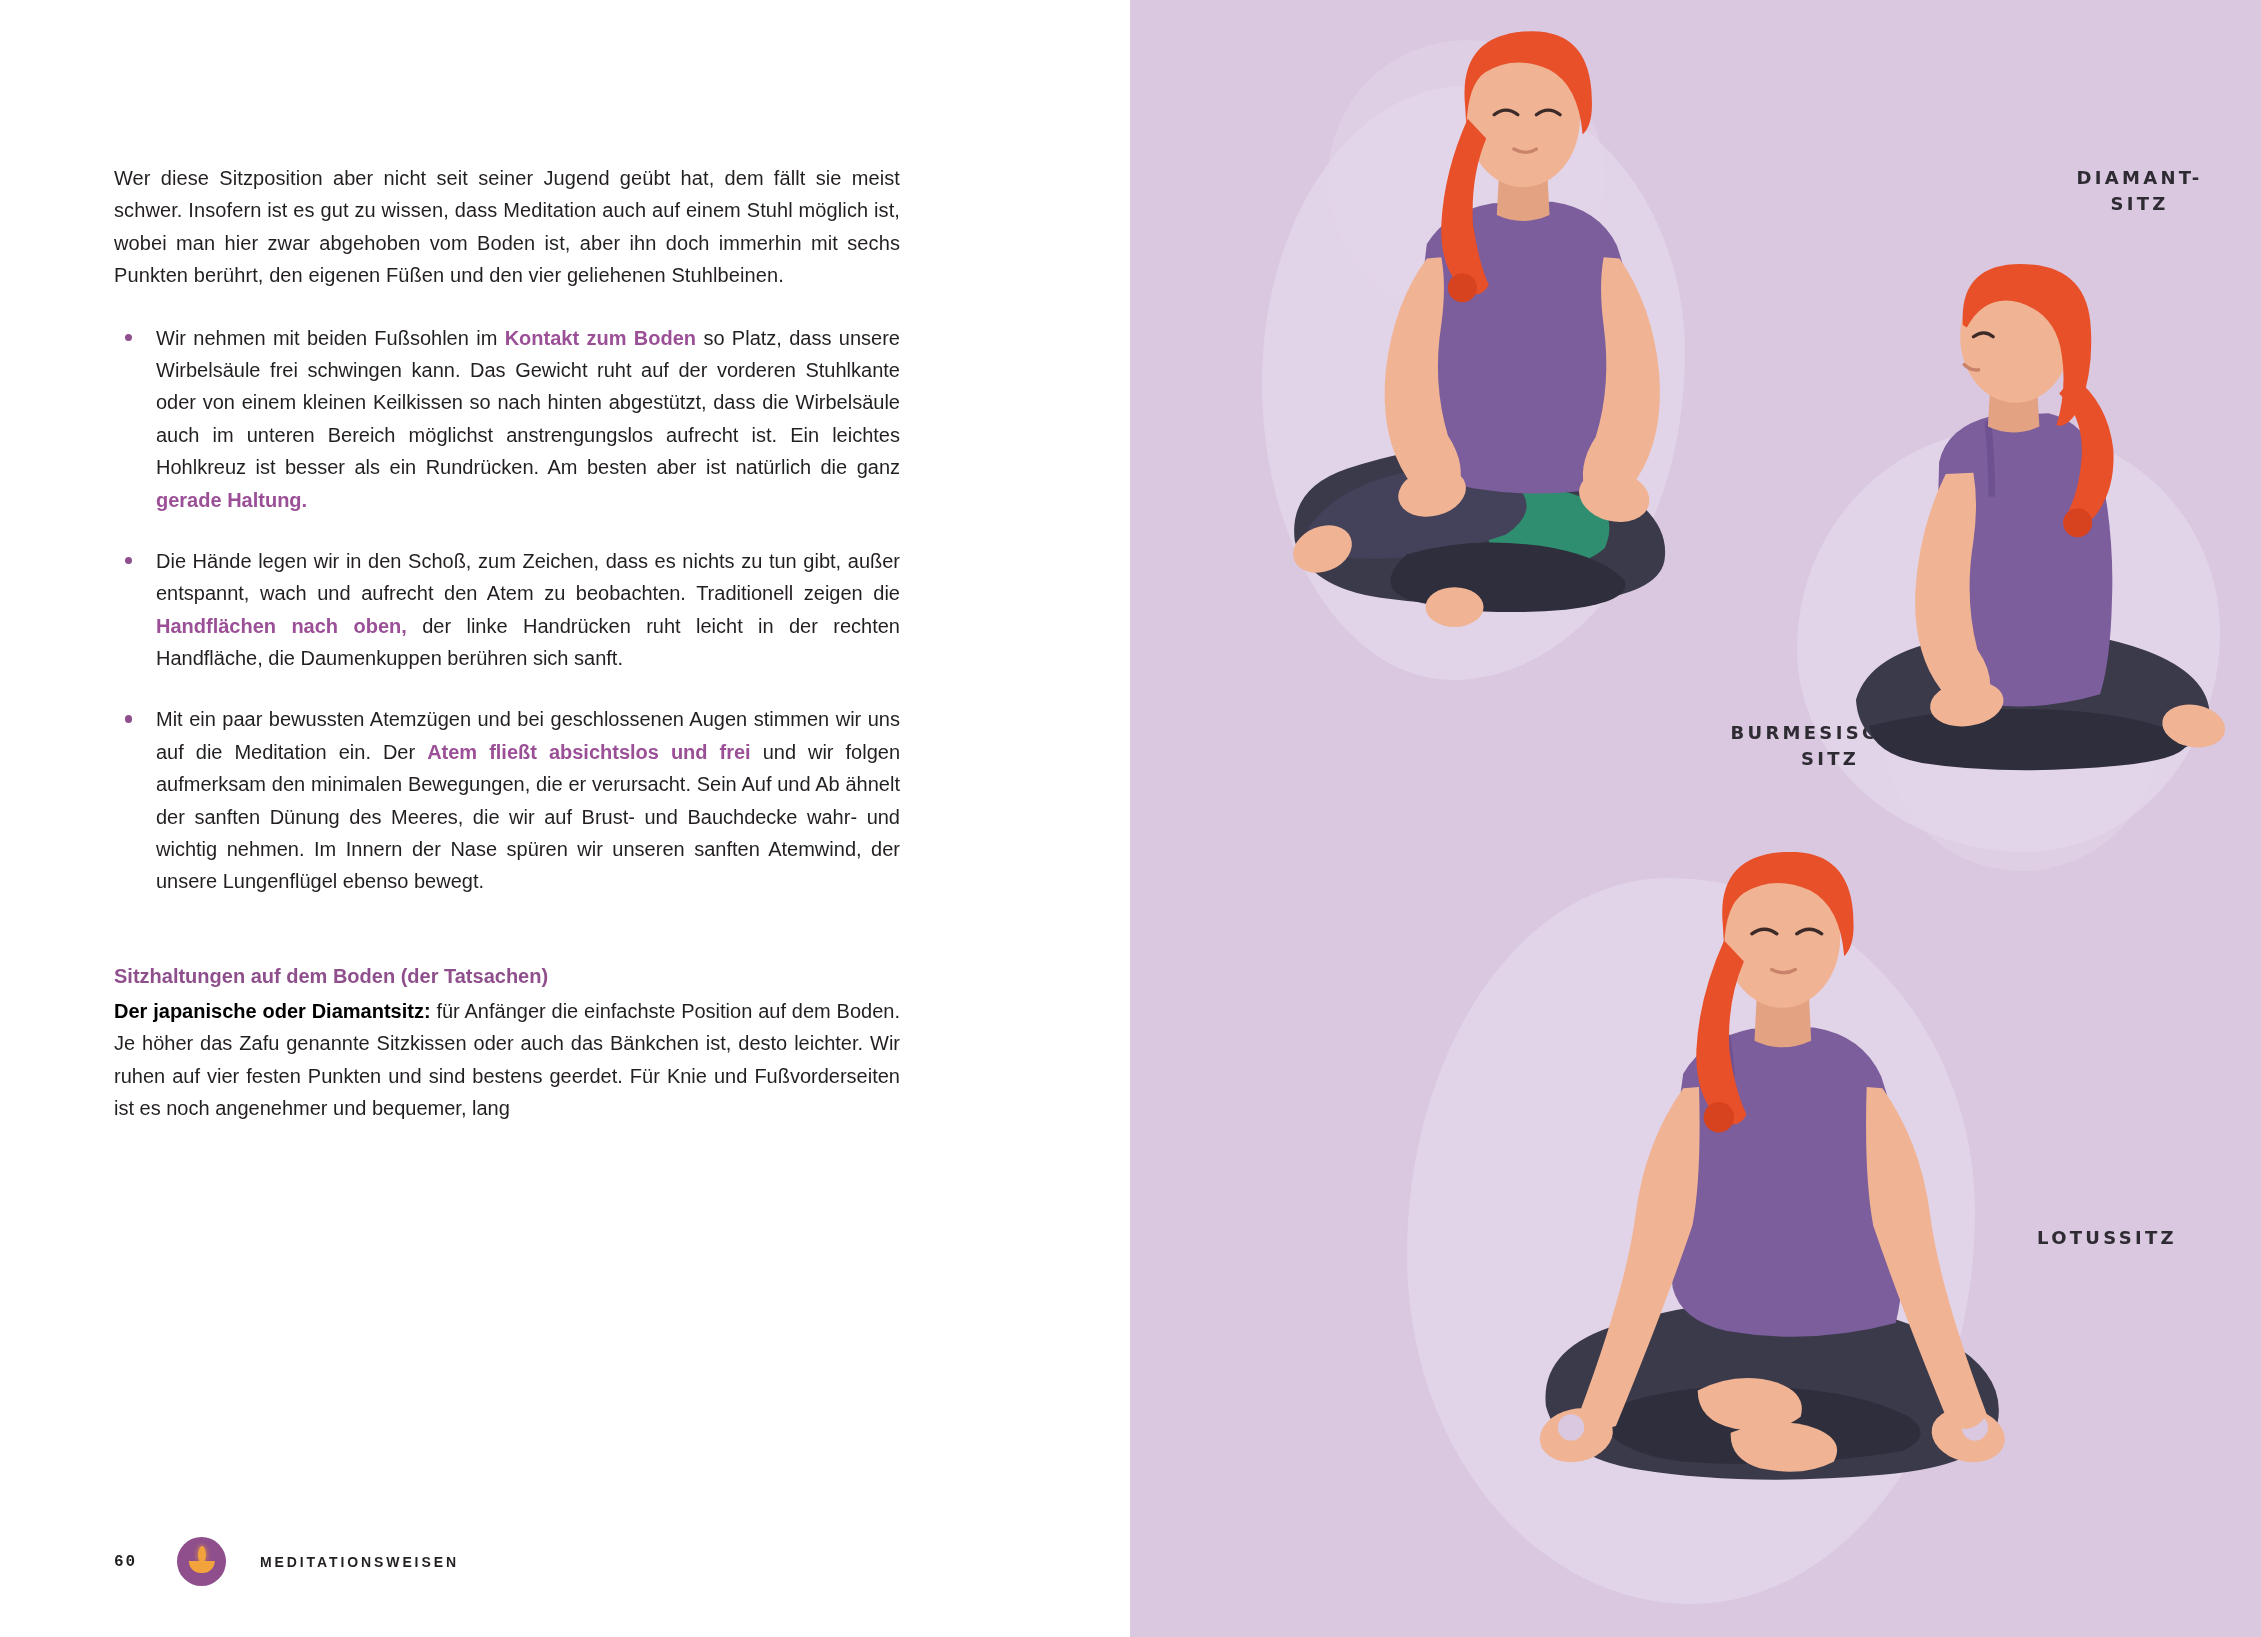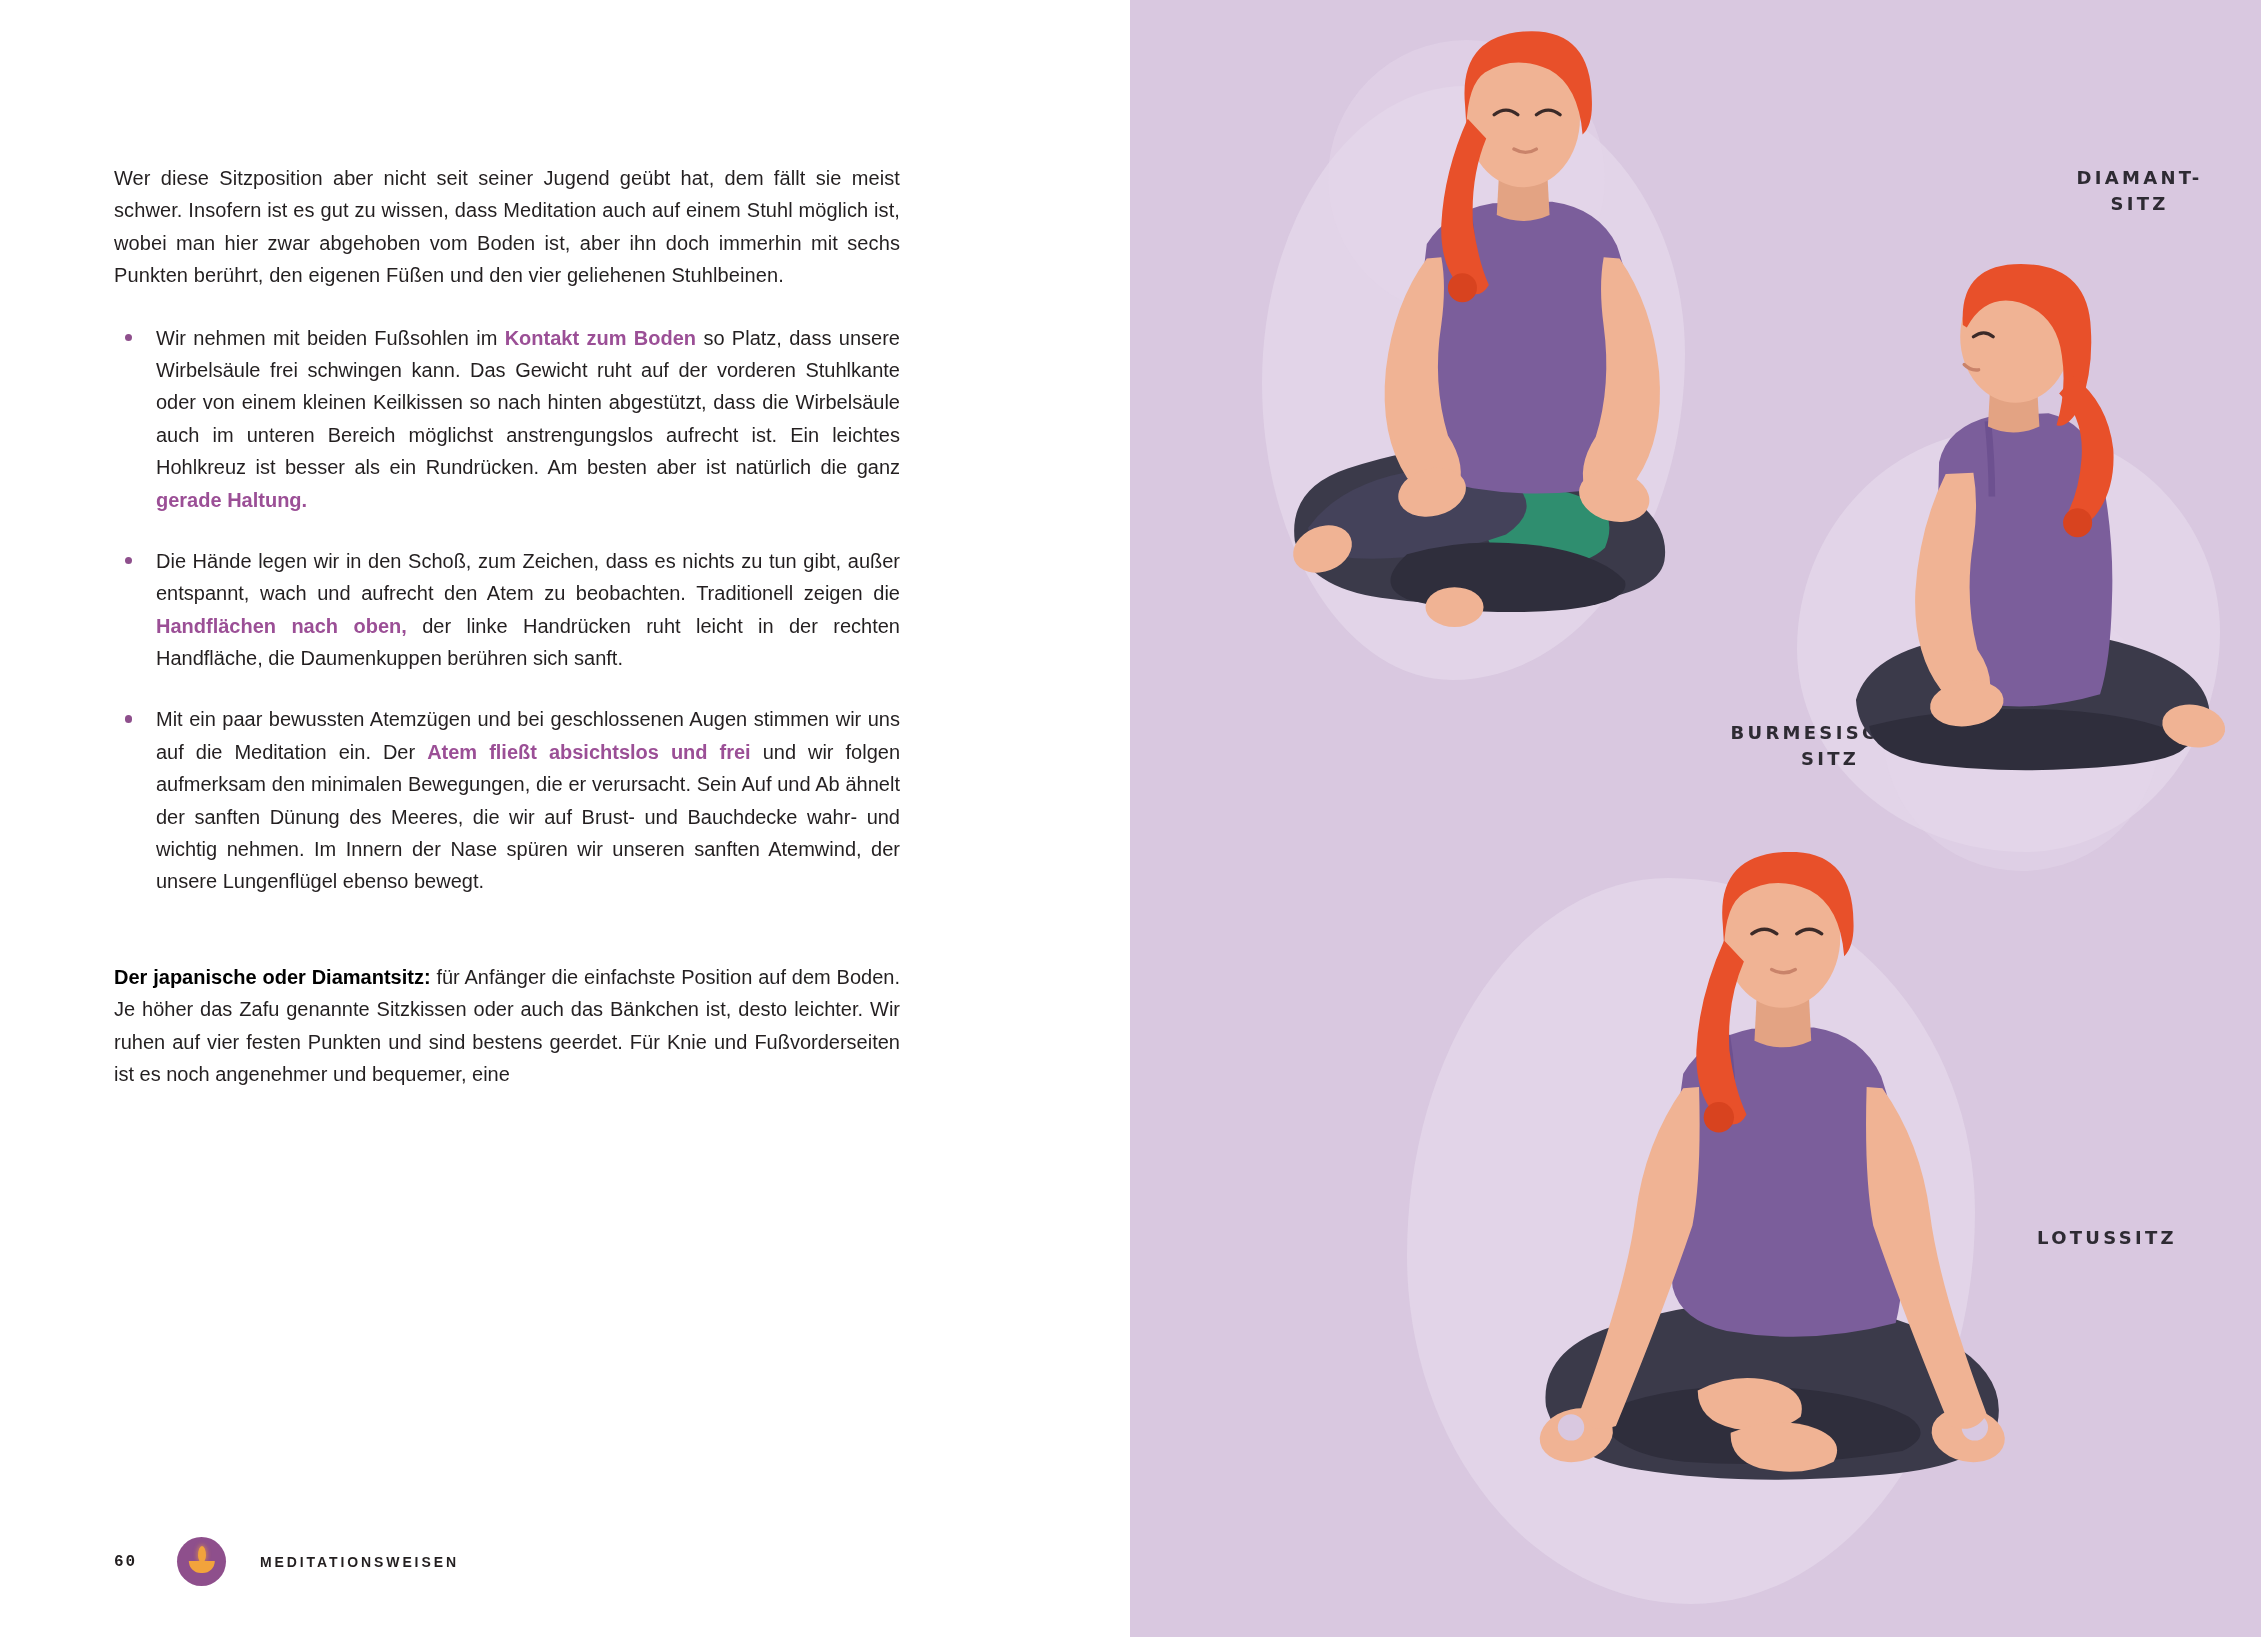--- a/index.html
+++ b/index.html
@@ -189,21 +189,22 @@
         </li>
         <li>
           <span class="dot"></span><span>Die Hände legen wir in den Schoß, zum Zeichen, dass es nichts zu tun gibt, außer entspannt, wach und aufrecht den Atem zu beobachten. Traditionell zeigen die </span><span class="hl">Handflächen nach oben,</span><span> der linke Handrücken ruht leicht in der rechten Handfläche, die Daumenkuppen berühren sich sanft.</span>
         </li>
         <li>
           <span class="dot"></span><span>Mit ein paar bewussten Atemzügen und bei geschlossenen Augen stimmen wir uns auf die Meditation ein. Der </span><span class="hl">Atem fließt absichtslos und frei</span><span> und wir folgen aufmerksam den minimalen Bewegungen, die er verursacht. Sein Auf und Ab ähnelt der sanften Dünung des Meeres, die wir auf Brust- und Bauchdecke wahr- und wichtig nehmen. Im Innern der Nase spüren wir unseren sanften Atemwind, der unsere Lungenflügel ebenso bewegt.</span>
         </li>
       </ul>
 
       <div class="section">
-        <p class="section-body"><span class="lead-in">Der japanische oder Diamantsitz:</span><span> für Anfänger die einfachste Position auf dem Boden. Je höher das Zafu genannte Sitzkissen oder auch das Bänkchen ist, desto leichter. Wir ruhen auf vier festen Punkten und sind bestens geerdet. Für Knie und Fußvorderseiten ist es noch angenehmer und bequemer, eine</span></p>
+        <h2 class="section-title">Sitzhaltungen auf dem Boden (der Tatsachen)</h2>
+        <p class="section-body"><span class="lead-in">Der japanische oder Diamantsitz:</span><span> für Anfänger die einfachste Position auf dem Boden. Je höher das Zafu genannte Sitzkissen oder auch das Bänkchen ist, desto leichter. Wir ruhen auf vier festen Punkten und sind bestens geerdet. Für Knie und Fußvorderseiten ist es noch angenehmer und bequemer, lang</span></p>
       </div>
 
     </div>
 
     <div class="footer">
       <div class="folio">60</div>
       <div class="footer-badge">
         <div class="flame"></div>
         <div class="bowl"></div>
       </div>

